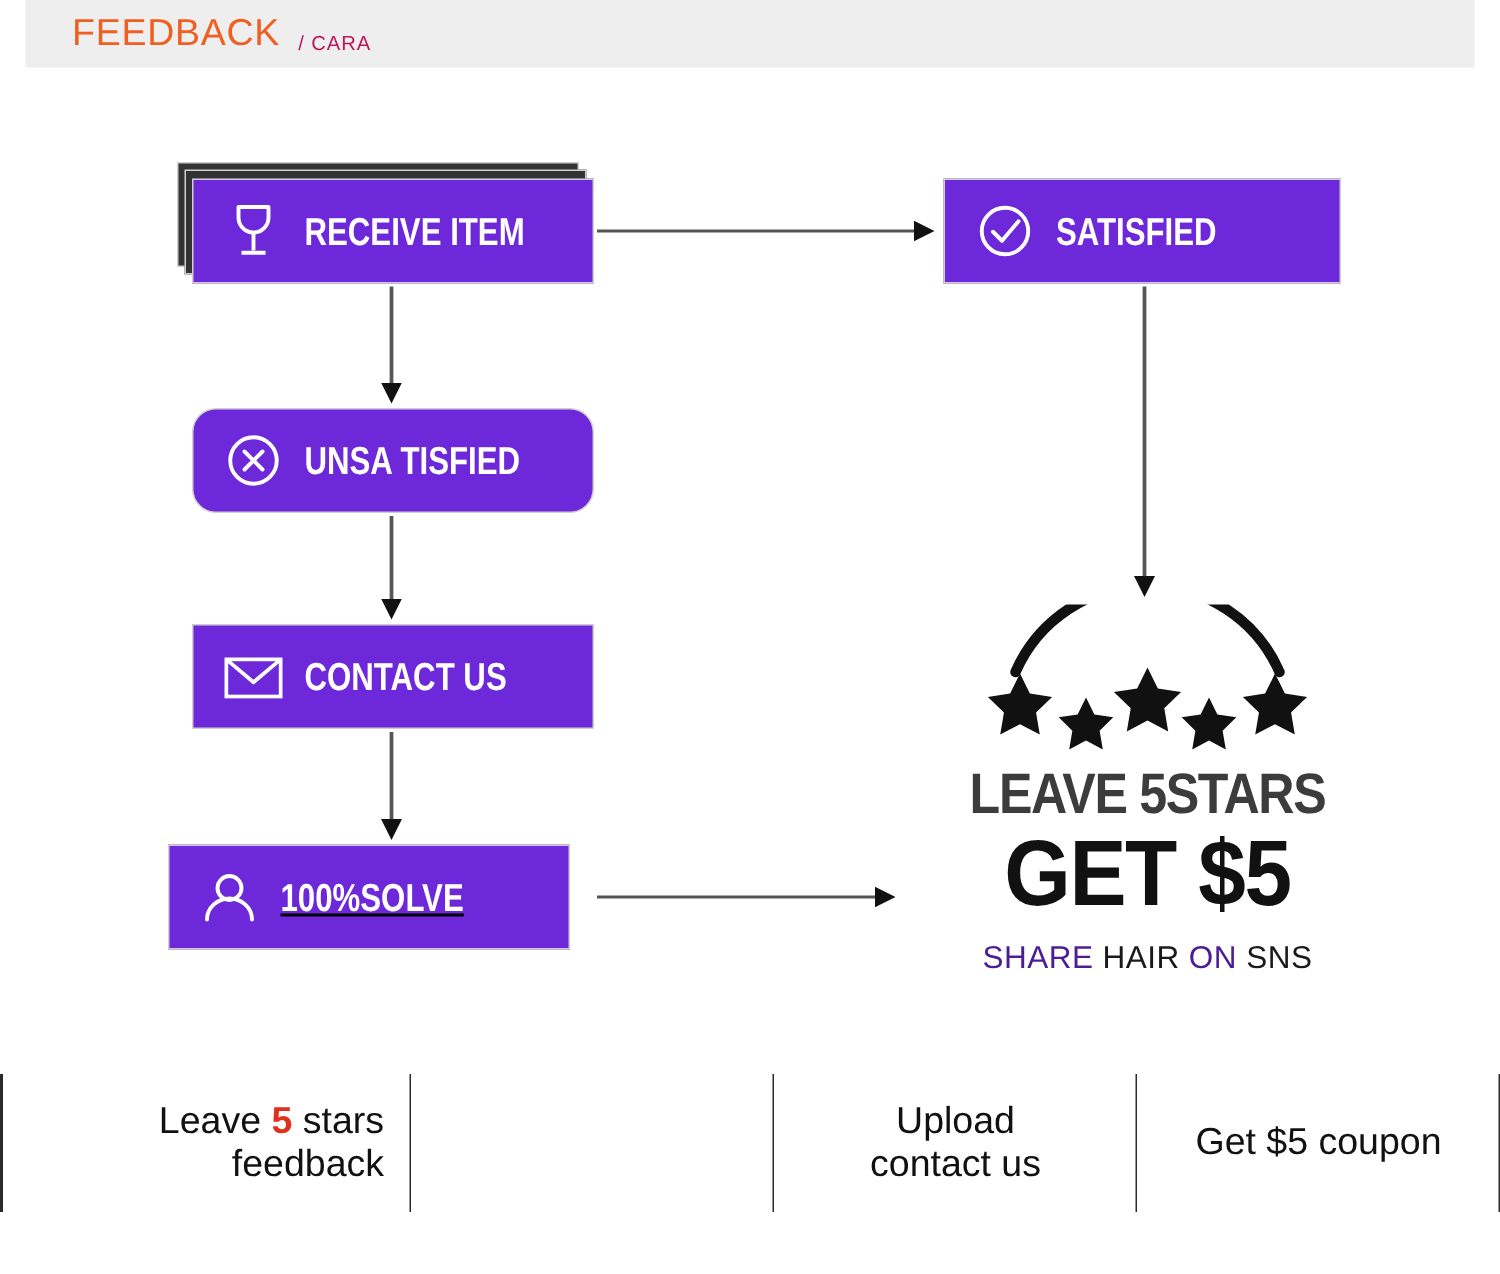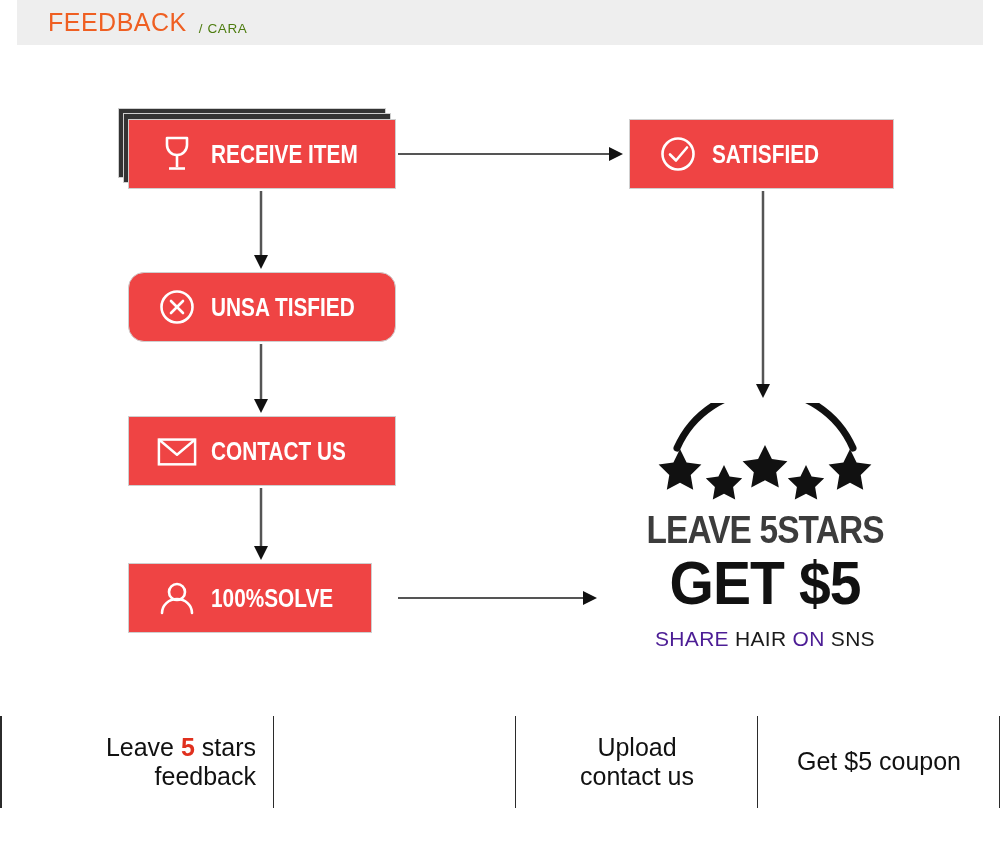--- a/index.html
+++ b/index.html
@@ -29,21 +29,21 @@
     box-sizing: border-box;
   }
   #header-title {
     color: #ef5f22;
     font-size: 25px;
     font-weight: 400;
     letter-spacing: 0.5px;
     font-family: "Liberation Sans", sans-serif;
   }
   #header-sub {
-    color: #4d7c0f;
+    color: #be185d;
     font-size: 13.5px;
     letter-spacing: 0.6px;
     margin-left: 12px;
     margin-top: 12px;
   }
 
   
   #flow-area {
     position: absolute;
     left: 0;
@@ -53,26 +53,26 @@
   }
   #flow-svg {
     position: absolute;
     left: 0;
     top: 0;
   }
 
   
   .flow-box {
     position: absolute;
-    background: #ef4444;
+    background: #6d28d9;
     border: 1.5px solid #cfcfcf;
     box-sizing: border-box;
     display: flex;
     align-items: center;
-    padding-left: 28px;
+    padding-left: 20px;
     text-align: right;
   }
   .flow-box .bx-icon {
     flex: 0 0 auto;
     width: 40px;
     height: 40px;
     display: flex;
     align-items: center;
     justify-content: center;
     margin-right: 14px;
@@ -100,21 +100,21 @@
     position: absolute;
     left: 123px; top: 68px;
     width: 268px; height: 70px;
     background: #333333;
     border: 1.5px solid #cfcfcf;
     box-sizing: border-box;
   }
   #box-receive   { left: 128px; top: 74px;  width: 268px; height: 70px; }
   #box-unsat     { left: 128px; top: 227px; width: 268px; height: 70px; border-radius: 16px; }
   #box-contact   { left: 128px; top: 371px; width: 268px; height: 70px; }
-  #box-solve     { left: 128px; top: 518px; width: 244px; height: 70px; }
+  #box-solve     { left: 112px; top: 518px; width: 268px; height: 70px; text-decoration: underline; }
   #box-satisfied { left: 629px; top: 74px;  width: 265px; height: 70px; }
 
   
   #coupon-block {
     position: absolute;
     left: 620px;
     top: 358px;
     width: 290px;
     text-align: center;
   }

